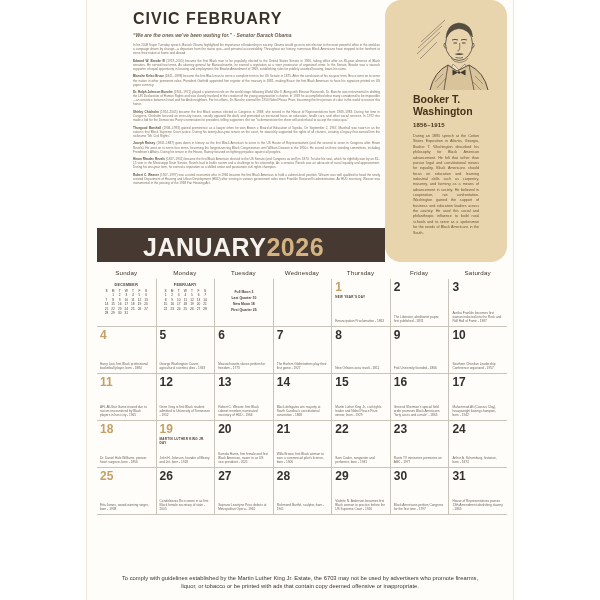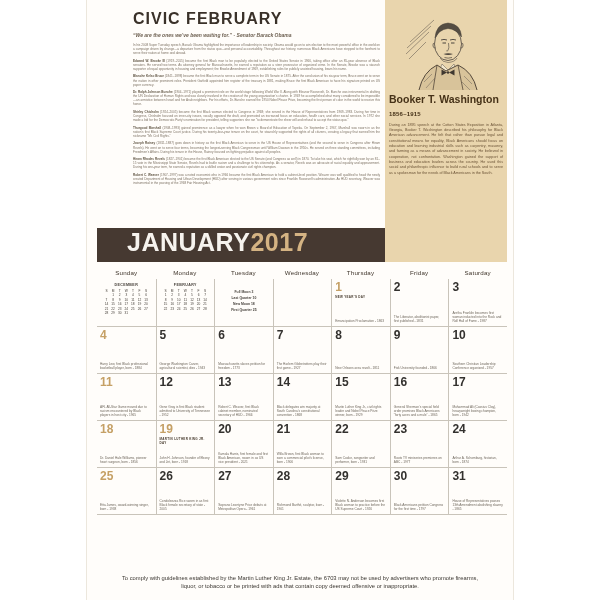--- a/index.html
+++ b/index.html
@@ -14,29 +14,29 @@
 
   
   .civic{position:absolute;left:46px;top:10px;width:247px;}
   .civic-title{font-size:16px;font-weight:bold;letter-spacing:1px;color:#3a3129;}
   .civic-sub{font-size:5px;font-weight:bold;font-style:italic;color:#6e6152;margin:4px 0 5px;}
   .cp{font-size:3.1px;line-height:1.33;color:#7e7365;text-align:justify;margin-bottom:3.4px;}
   .cp b{color:#635847;}
 
   
   .sidebar{position:absolute;left:298px;top:0;width:122px;height:262px;background:var(--tan);
-    padding:0 4px;}
+    padding:0 28px;border-radius:16px;}
   .portrait{display:block;margin:12px auto 4px;}
   .sb-name{font-size:10.5px;font-weight:bold;color:#463218;line-height:1.1;}
   .sb-dates{font-size:6px;font-weight:bold;color:#463218;margin-top:5px;letter-spacing:.2px;}
   .sb-bio{font-size:3.7px;line-height:1.45;color:#6b5336;text-align:justify;margin-top:6px;}
 
   
   .banner{position:absolute;left:10px;top:228px;width:288px;height:34px;background:var(--banner);
-    display:flex;align-items:flex-start;padding-left:30px;}
+    display:flex;align-items:flex-end;padding-left:46px;}
   .banner .month{font-size:25px;font-weight:bold;letter-spacing:.5px;color:#f6f3ee;}
   .banner .year{font-size:25px;font-weight:bold;letter-spacing:.5px;color:var(--banner-year);}
 
   
   .cal{position:absolute;left:10px;top:266px;width:410px;}
   .weekday-row{display:grid;grid-template-columns:repeat(7,1fr);height:13px;align-items:center;}
   .wd{font-size:6.2px;color:#3f352b;text-align:center;letter-spacing:.2px;}
   .weeks{border-bottom:1px solid var(--grid);}
   .week-row{display:grid;grid-template-columns:repeat(7,1fr);height:47px;border-top:1px solid var(--grid);}
   .week-row:first-child{border-top:none;}
@@ -102,21 +102,21 @@
       <path d="M39.5 57.5 L45 60.5 L39.5 63.5 Z M52.5 57.5 L47 60.5 L52.5 63.5 Z" fill="#3f3830"></path>
       <circle cx="46" cy="60.5" r="1.2" fill="#3f3830"></circle>
     </svg>
     <div class="sb-name">Booker T. Washington</div>
     <div class="sb-dates">1856–1915</div>
     <div class="sb-bio">During an 1895 speech at the Cotton States Exposition in Atlanta, Georgia, Booker T. Washington described his philosophy for Black American advancement. He felt that rather than pursue legal and constitutional means for equality, Black Americans should focus on education and learning industrial skills such as carpentry, masonry, and farming as a means of advancement in society. He believed in cooperation, not confrontation. Washington gained the support of business and education leaders across the country. He used this social and philanthropic influence to build rural schools and to serve as a spokesman for the needs of Black Americans in the South.</div>
   </div>
 
   <div class="banner">
     <span class="month">JANUARY</span>
-      <span class="year">2017</span>
+      <span class="year">2026</span>
   </div>
 
   <div class="cal">
     <div class="weekday-row">
         <div class="wd">Sunday</div>
         <div class="wd">Monday</div>
         <div class="wd">Tuesday</div>
         <div class="wd">Wednesday</div>
         <div class="wd">Thursday</div>
         <div class="wd">Friday</div>

